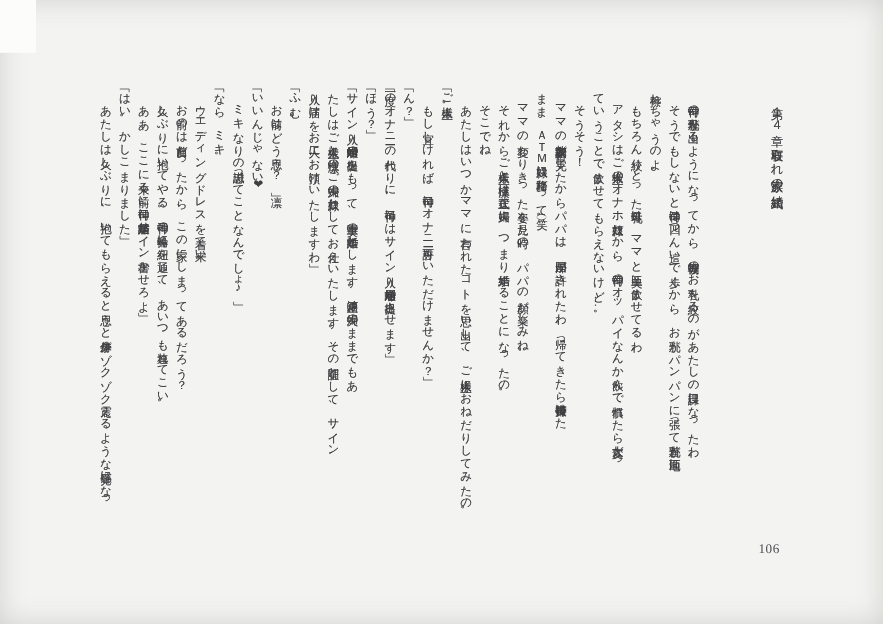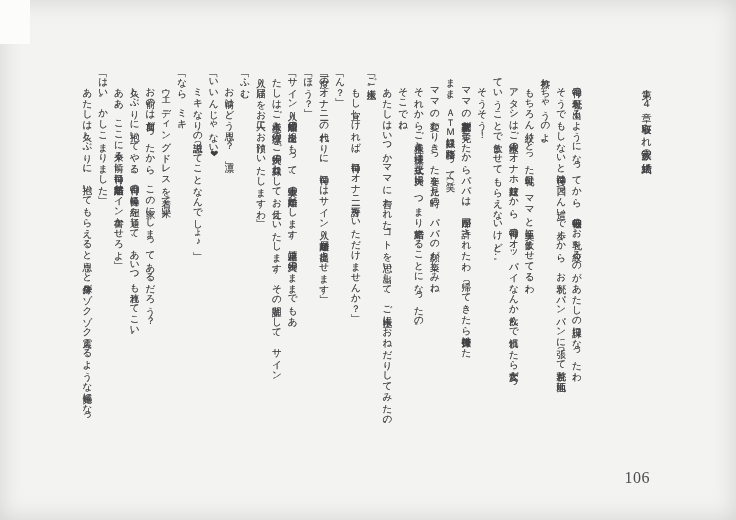--- a/index.html
+++ b/index.html
@@ -52,22 +52,22 @@
     line-height: 15.8px;
     white-space: nowrap;
     margin: 0;
   }
   .text-block .line.indent {
     text-indent: 1em;
   }
   .page-number {
     position: absolute;
     right: 86px;
-    bottom: 33px;
-    font-size: 16px;
+    bottom: 56px;
+    font-size: 11px;
     letter-spacing: 0.5px;
     color: #4c4c50;
     text-align: center;
   }
 </style>
 </head>
 <body>
 
 <div class="book-page">
   <div class="corner-notch"></div>

